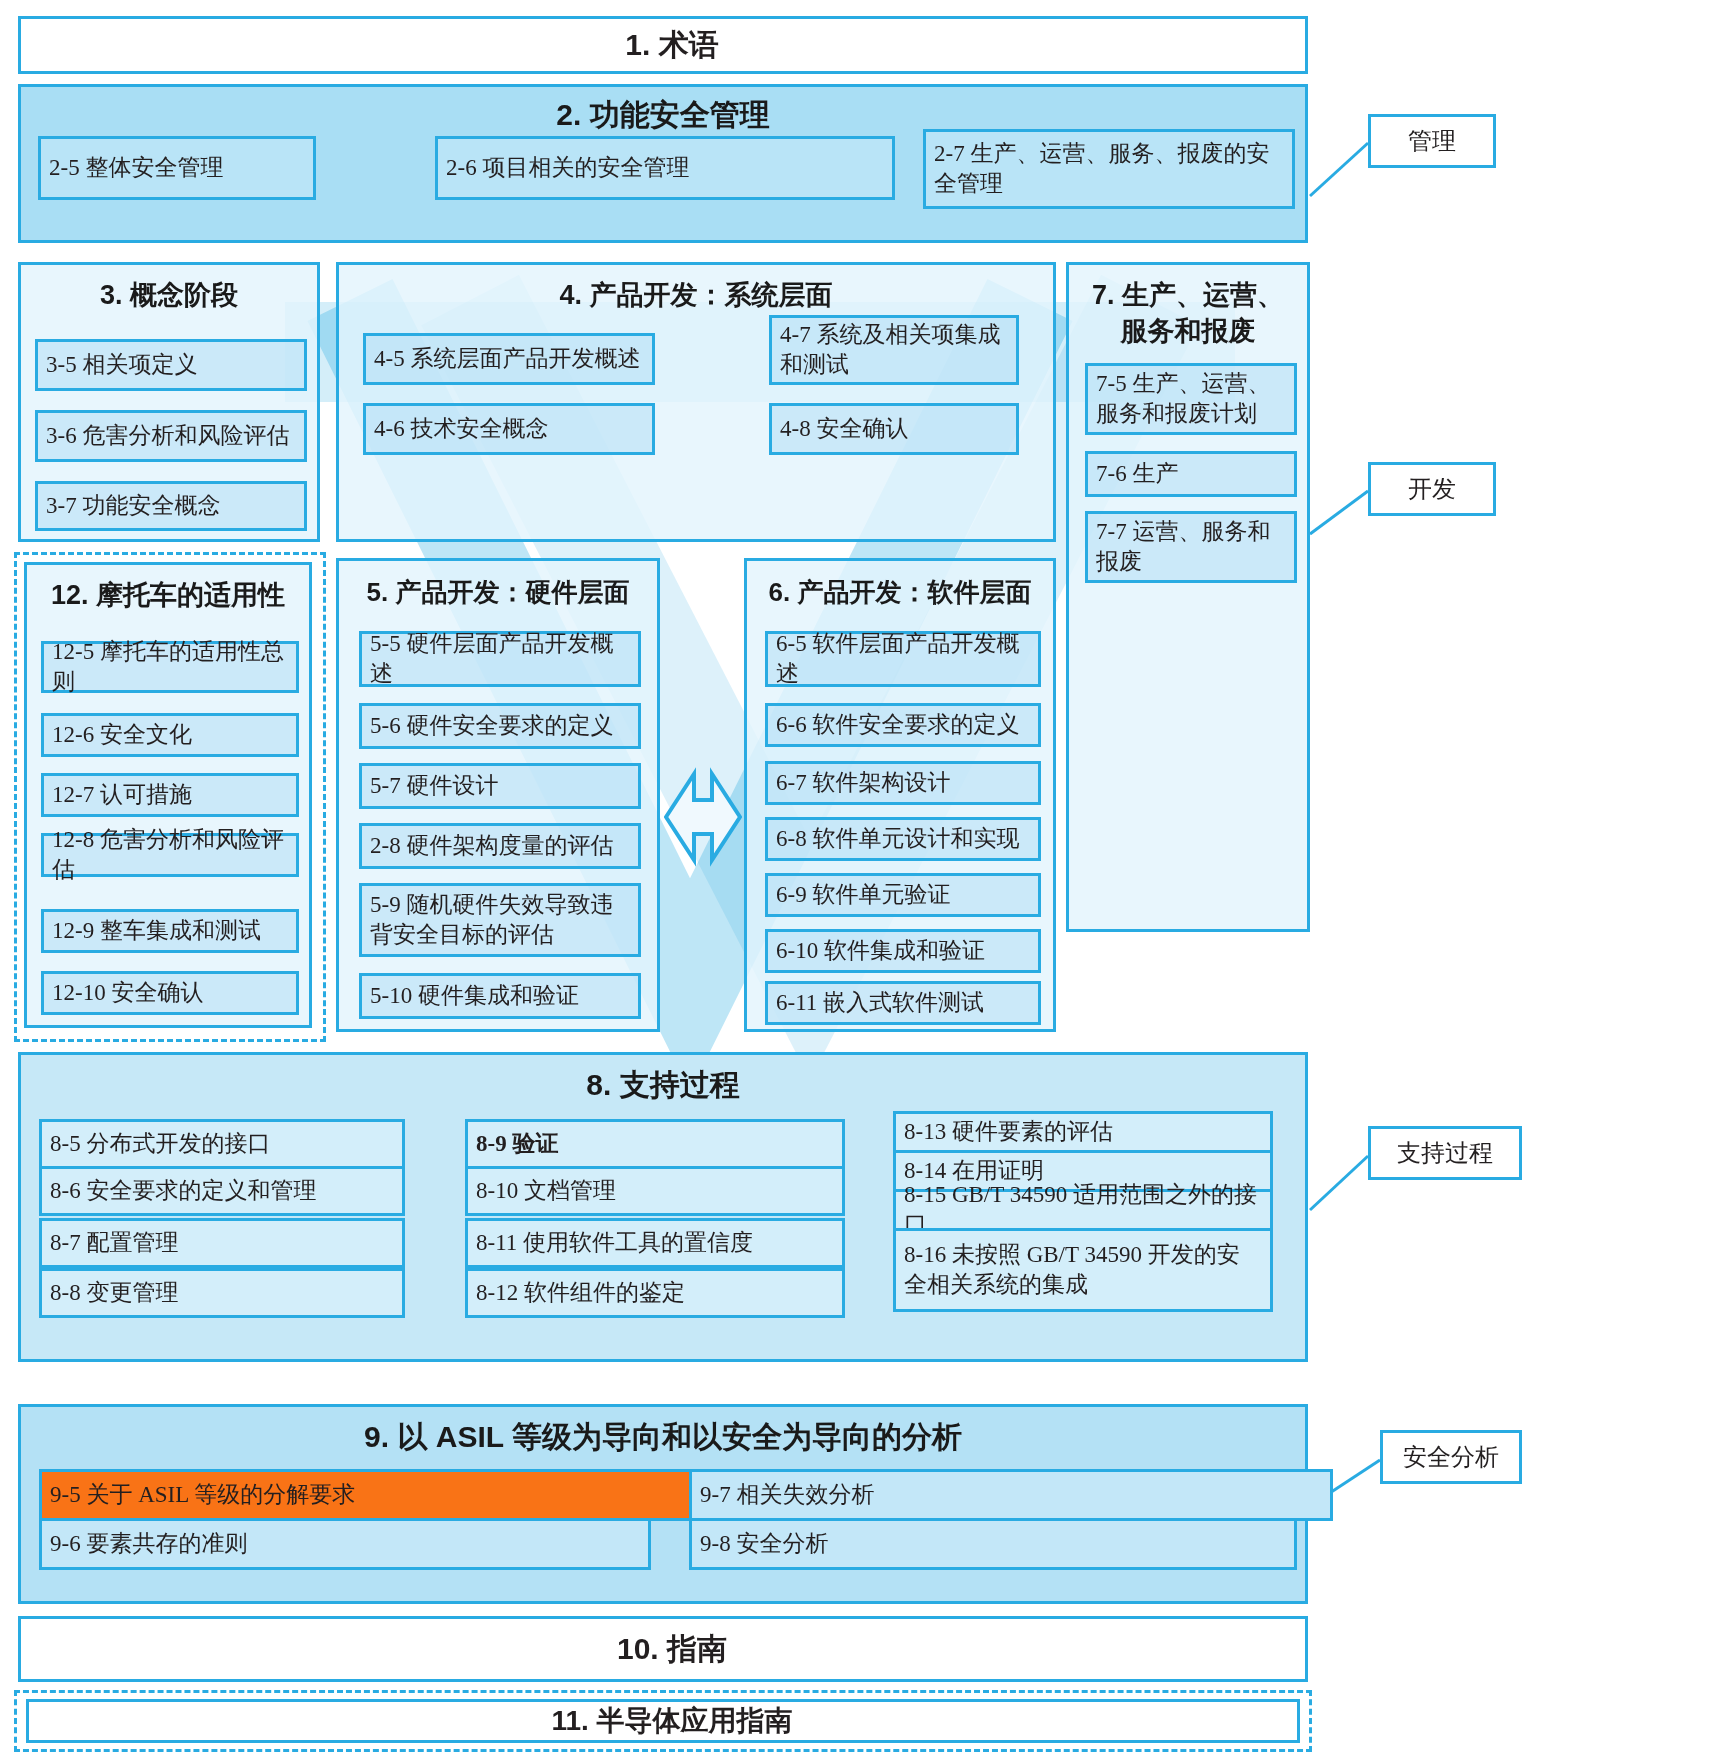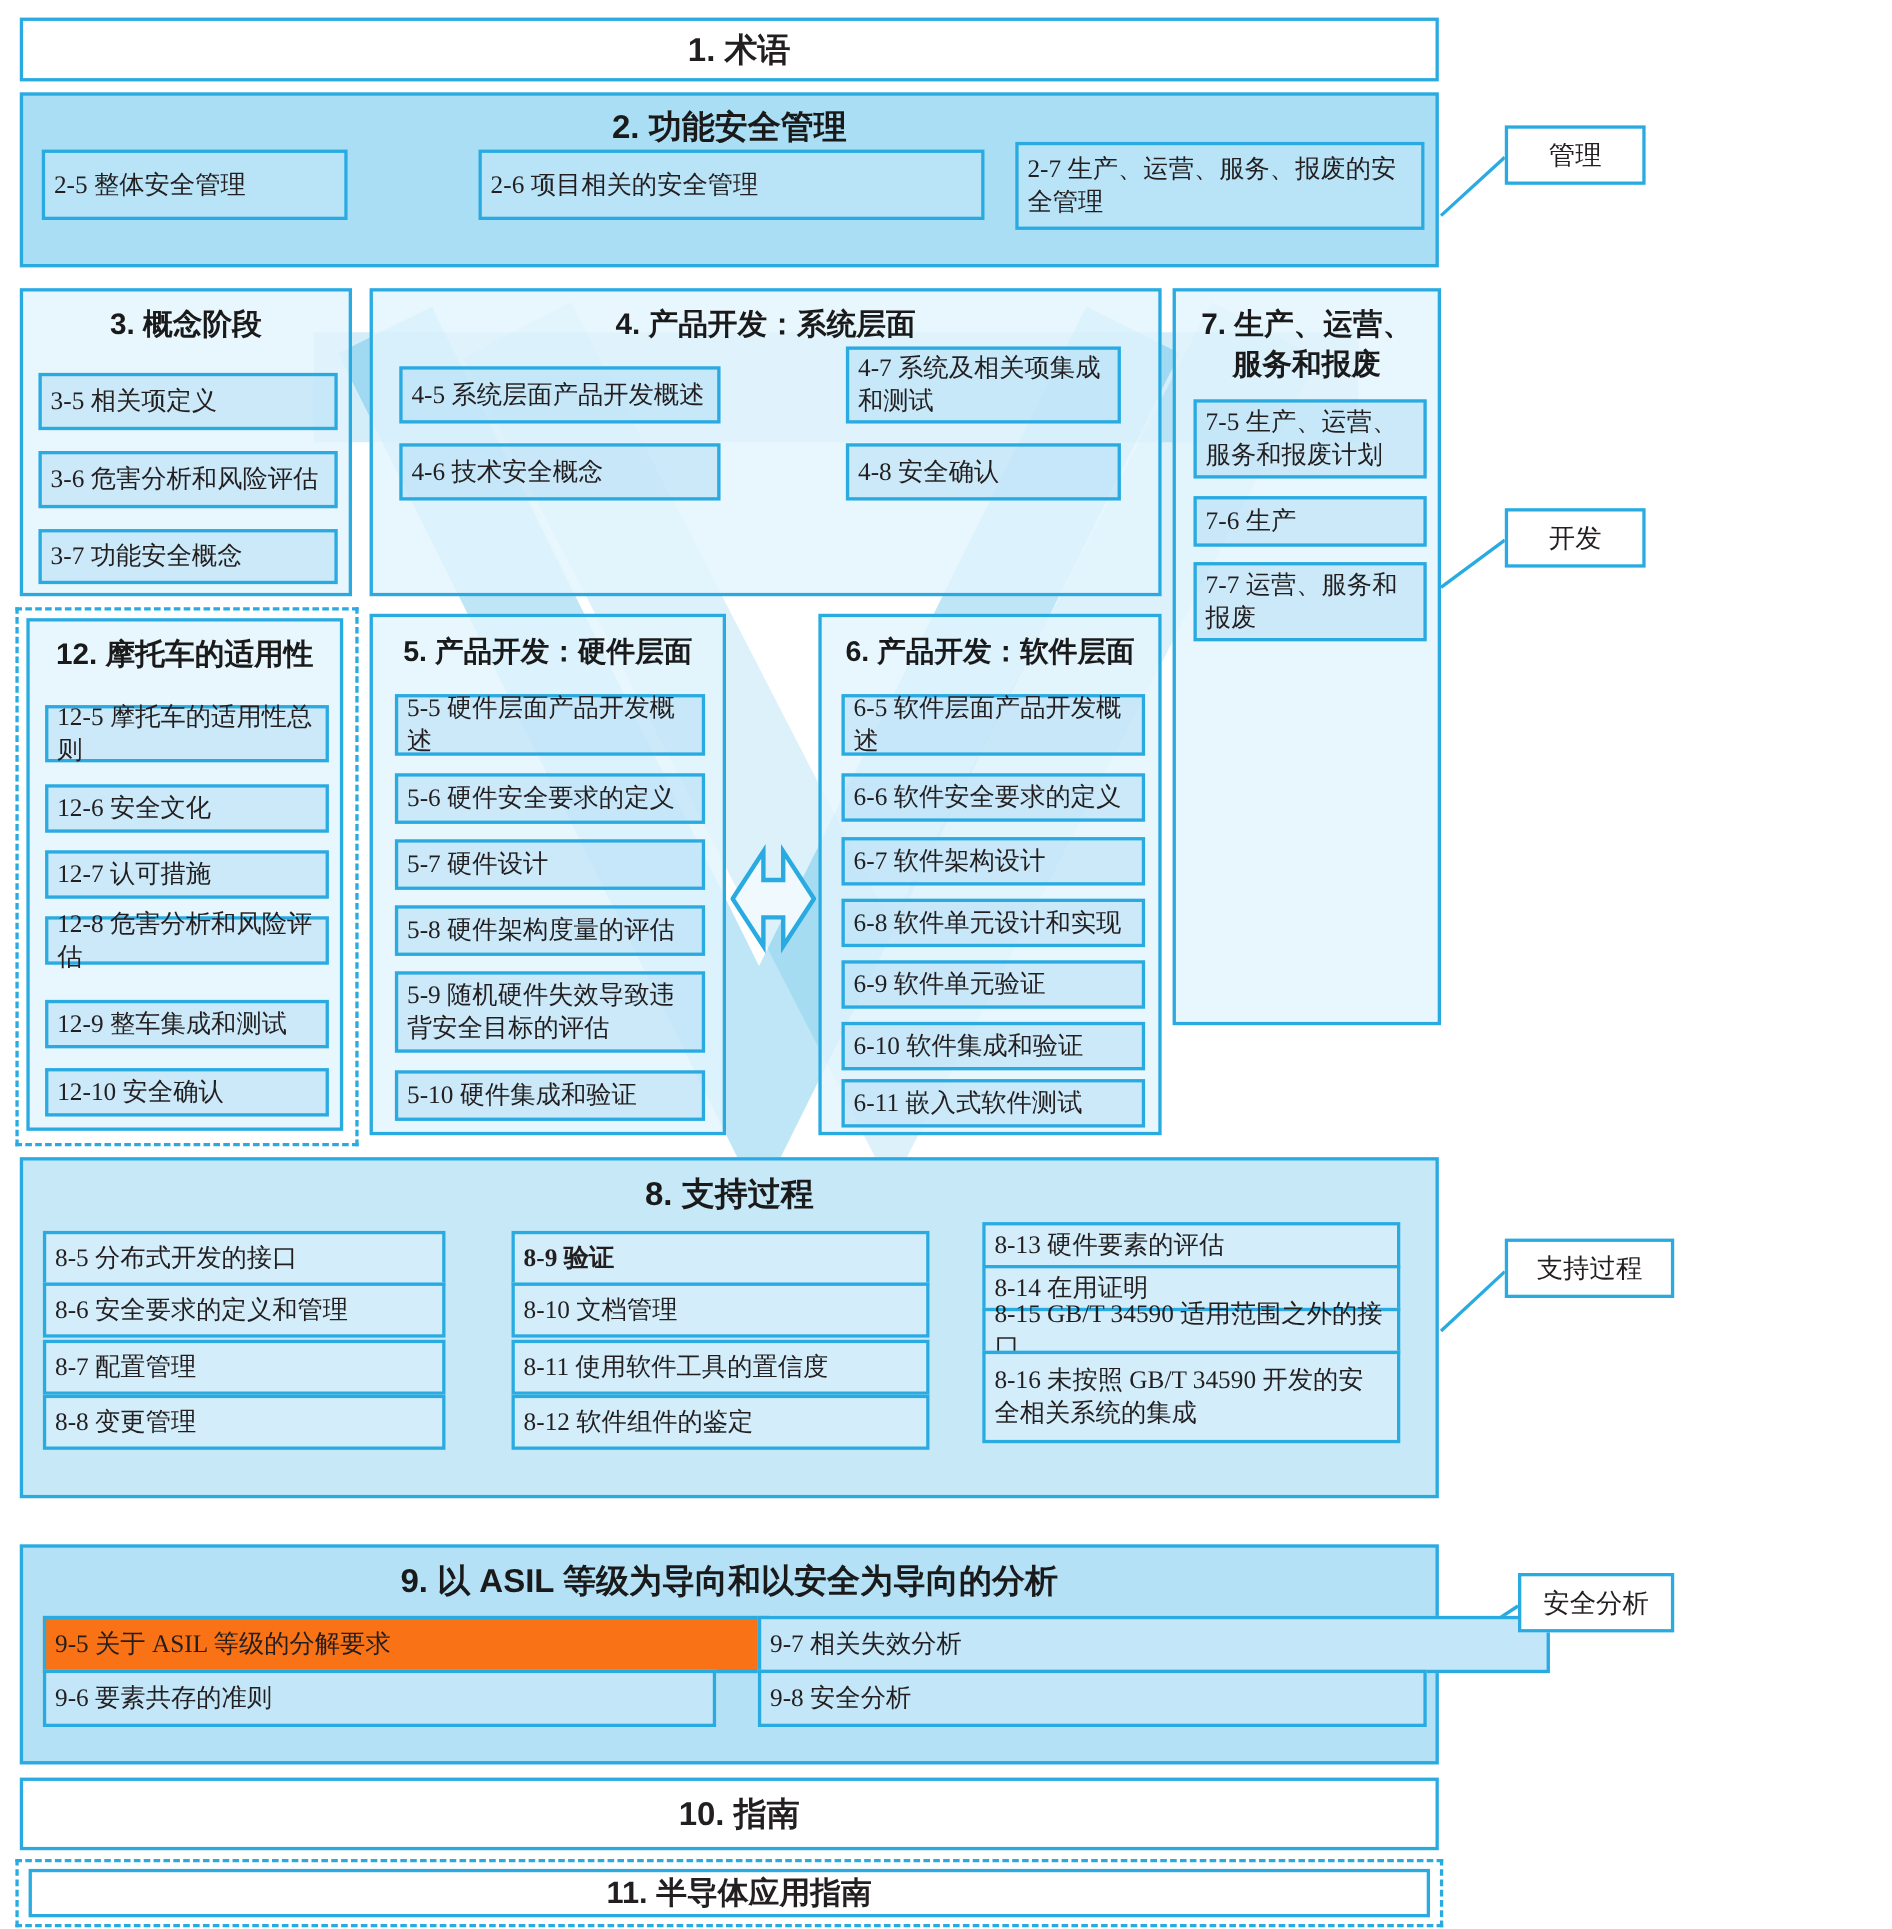--- a/index.html
+++ b/index.html
@@ -96,21 +96,21 @@
       <div class="item mid-item" style="left:14px;top:344px;width:258px;height:44px;">12-9 整车集成和测试</div>
       <div class="item mid-item" style="left:14px;top:406px;width:258px;height:44px;">12-10 安全确认</div>
     </div>
   </div>
 
   <div class="sec mid-bg" style="left:336px;top:558px;width:324px;height:474px;">
     <div class="sec-title t26" style="top:14px;">5. 产品开发：硬件层面</div>
     <div class="item mid-item" style="left:20px;top:70px;width:282px;height:56px;">5-5 硬件层面产品开发概述</div>
     <div class="item mid-item" style="left:20px;top:142px;width:282px;height:46px;">5-6 硬件安全要求的定义</div>
     <div class="item mid-item" style="left:20px;top:202px;width:282px;height:46px;">5-7 硬件设计</div>
-    <div class="item mid-item" style="left:20px;top:262px;width:282px;height:46px;">5-8 硬件架构度量的评估</div>
+    <div class="item mid-item" style="left:20px;top:262px;width:282px;height:46px;">2-8 硬件架构度量的评估</div>
     <div class="item mid-item" style="left:20px;top:322px;width:282px;height:74px;">5-9 随机硬件失效导致违背安全目标的评估</div>
     <div class="item mid-item" style="left:20px;top:412px;width:282px;height:46px;">5-10 硬件集成和验证</div>
   </div>
 
   <svg style="position:absolute;left:664px;top:748px;z-index:2;" width="78" height="138" viewBox="0 0 78 138">
     <polygon points="2,69 30,26 30,52 48,52 48,26 76,69 48,112 48,86 30,86 30,112" fill="#f0f9fe" stroke="#29abe2" stroke-width="4" stroke-linejoin="miter"></polygon>
   </svg>
 
   <div class="sec mid-bg" style="left:744px;top:558px;width:312px;height:474px;">
     <div class="sec-title t26" style="top:14px;">6. 产品开发：软件层面</div>
@@ -138,21 +138,21 @@
     <div class="item" style="left:872px;top:56px;width:380px;height:42px;background:#d3eefa;">8-13 硬件要素的评估</div>
     <div class="item" style="left:872px;top:95px;width:380px;height:42px;background:#d3eefa;">8-14 在用证明</div>
     <div class="item" style="left:872px;top:134px;width:380px;height:42px;background:#d3eefa;">8-15 GB/T 34590 适用范围之外的接口</div>
     <div class="item" style="left:872px;top:173px;width:380px;height:84px;background:#d3eefa;">8-16 未按照 GB/T 34590 开发的安全相关系统的集成</div>
   </div>
 
   <div class="sec" style="left:18px;top:1404px;width:1290px;height:200px;background:#b4e1f5;">
     <div class="sec-title t30" style="top:10px;">9. 以 ASIL 等级为导向和以安全为导向的分析</div>
     <div class="item" style="left:18px;top:62px;width:660px;height:52px;background:#f97316;">9-5 关于 ASIL 等级的分解要求</div>
     <div class="item" style="left:18px;top:111px;width:612px;height:52px;background:#c3e7f8;">9-6 要素共存的准则</div>
-    <div class="item" style="left:668px;top:62px;width:720px;height:52px;background:#c3e7f8;">9-7 相关失效分析</div>
+    <div class="item" style="left:668px;top:62px;width:644px;height:52px;background:#c3e7f8;">9-7 相关失效分析</div>
     <div class="item" style="left:668px;top:111px;width:608px;height:52px;background:#c3e7f8;">9-8 安全分析</div>
   </div>
 
   <div class="sec white-box" style="left:18px;top:1616px;width:1290px;height:66px;">
     <div class="title-row">10. 指南</div>
   </div>
 
   <div class="sec dashed" style="left:14px;top:1690px;width:1298px;height:62px;background:transparent;">
     <div class="sec white-box" style="left:9px;top:6px;width:1274px;height:44px;">
       <div class="title-row" style="font-size:28px;">11. 半导体应用指南</div>

